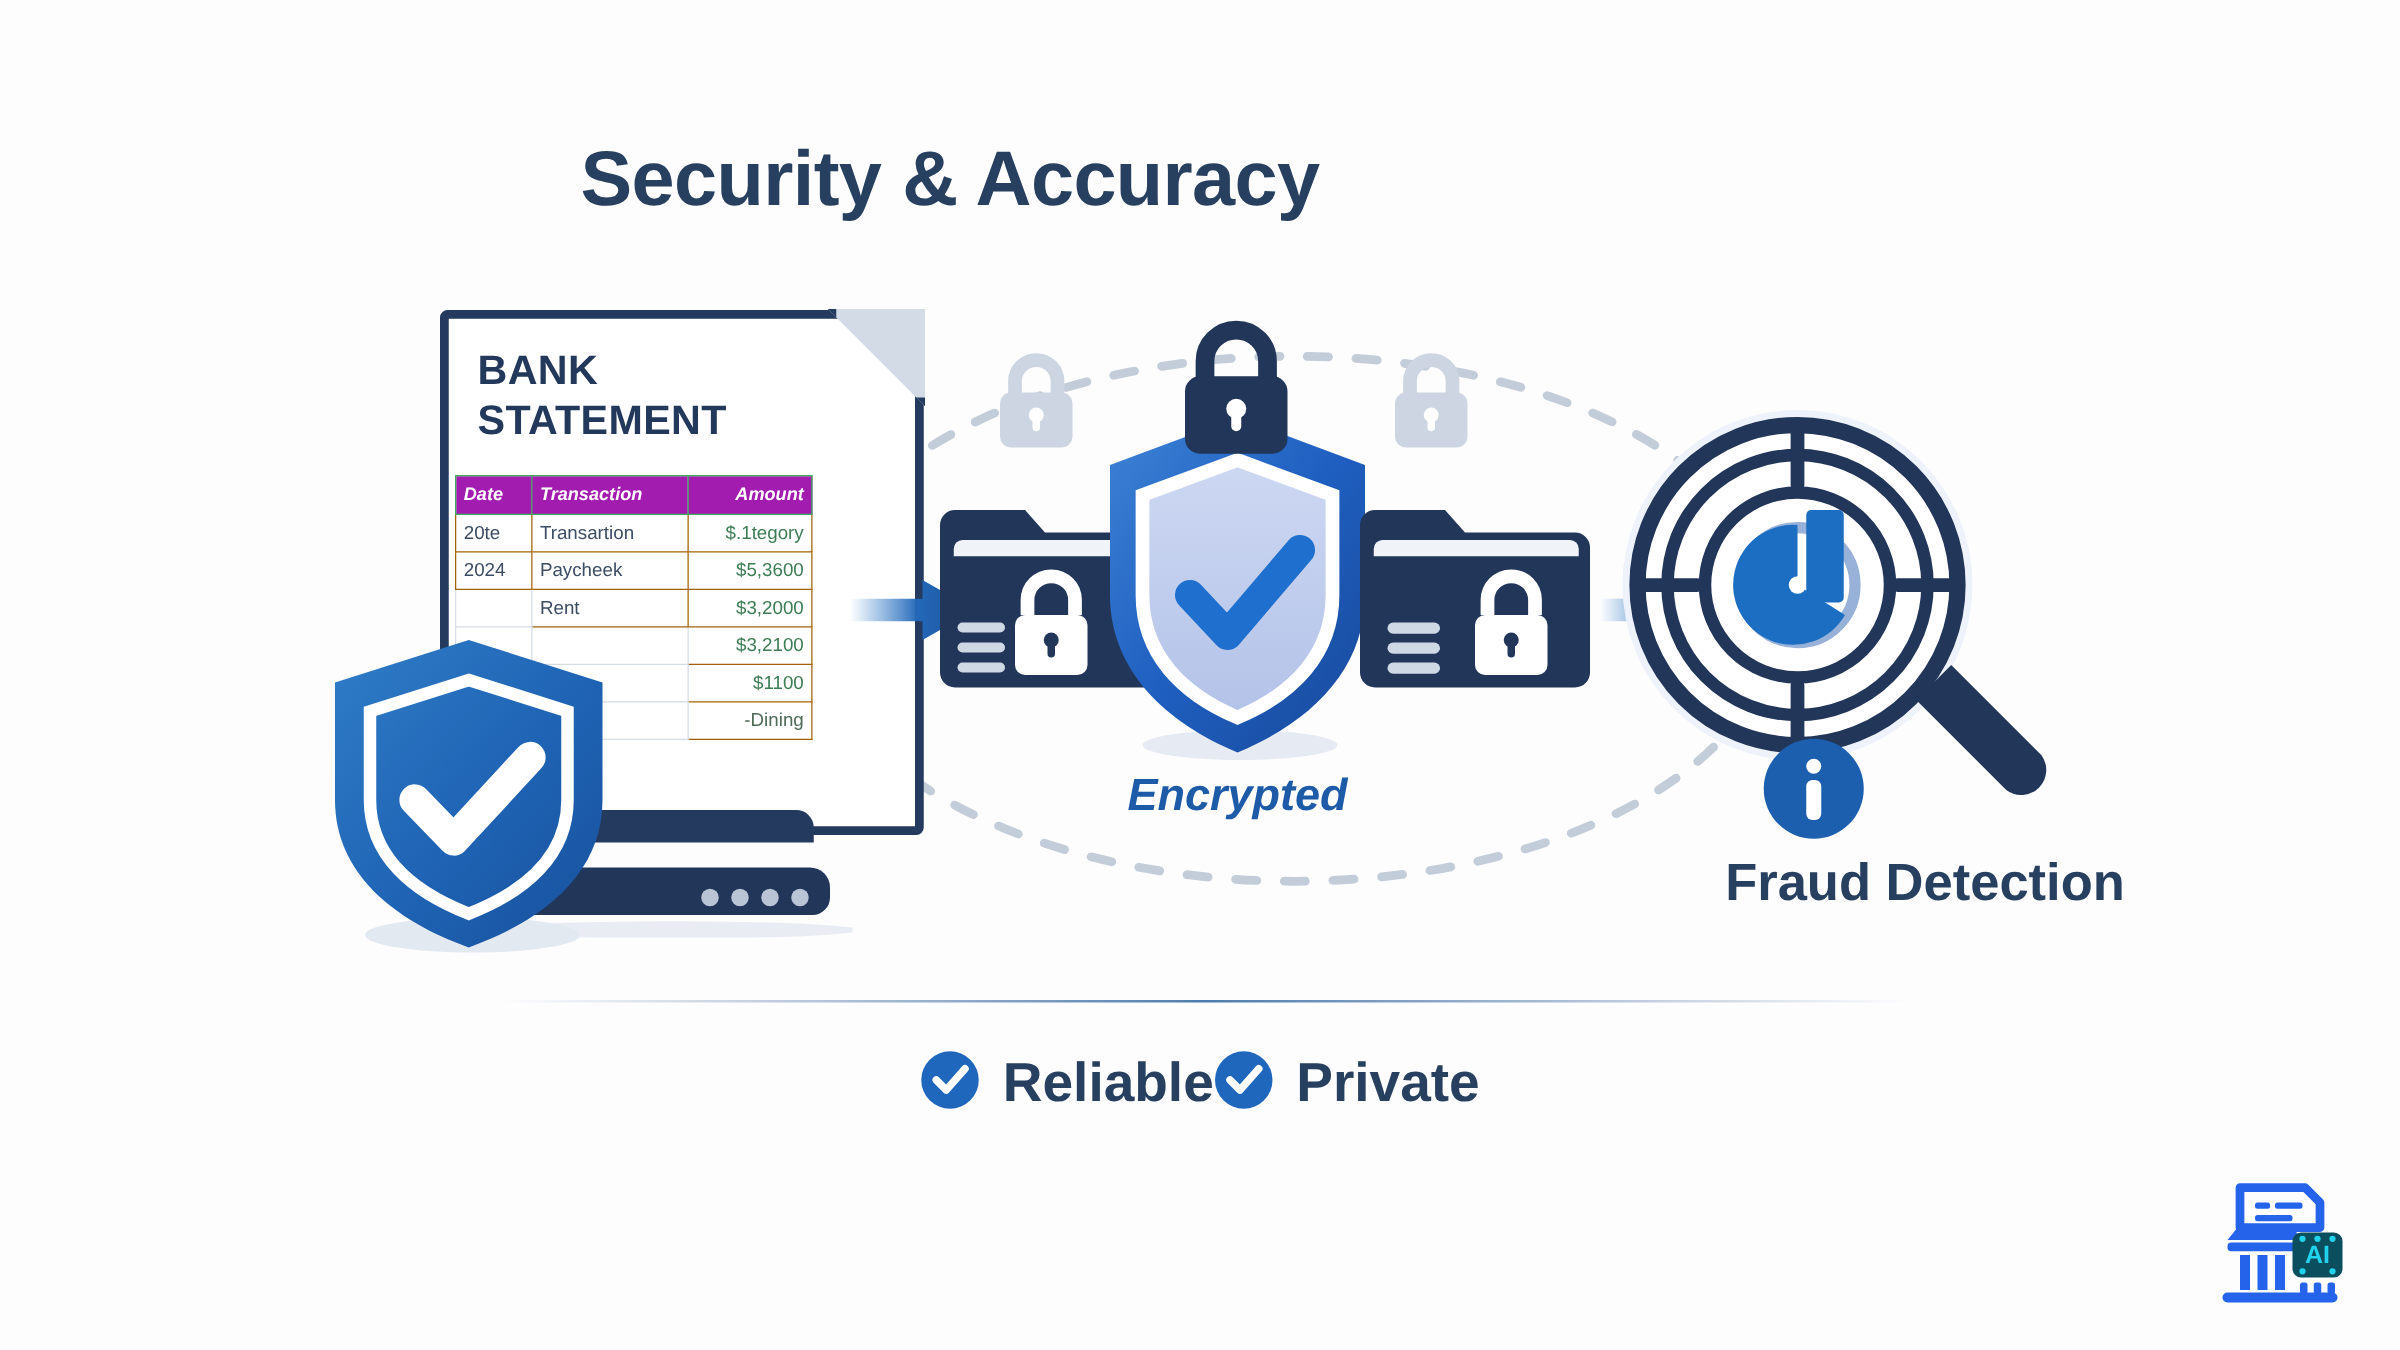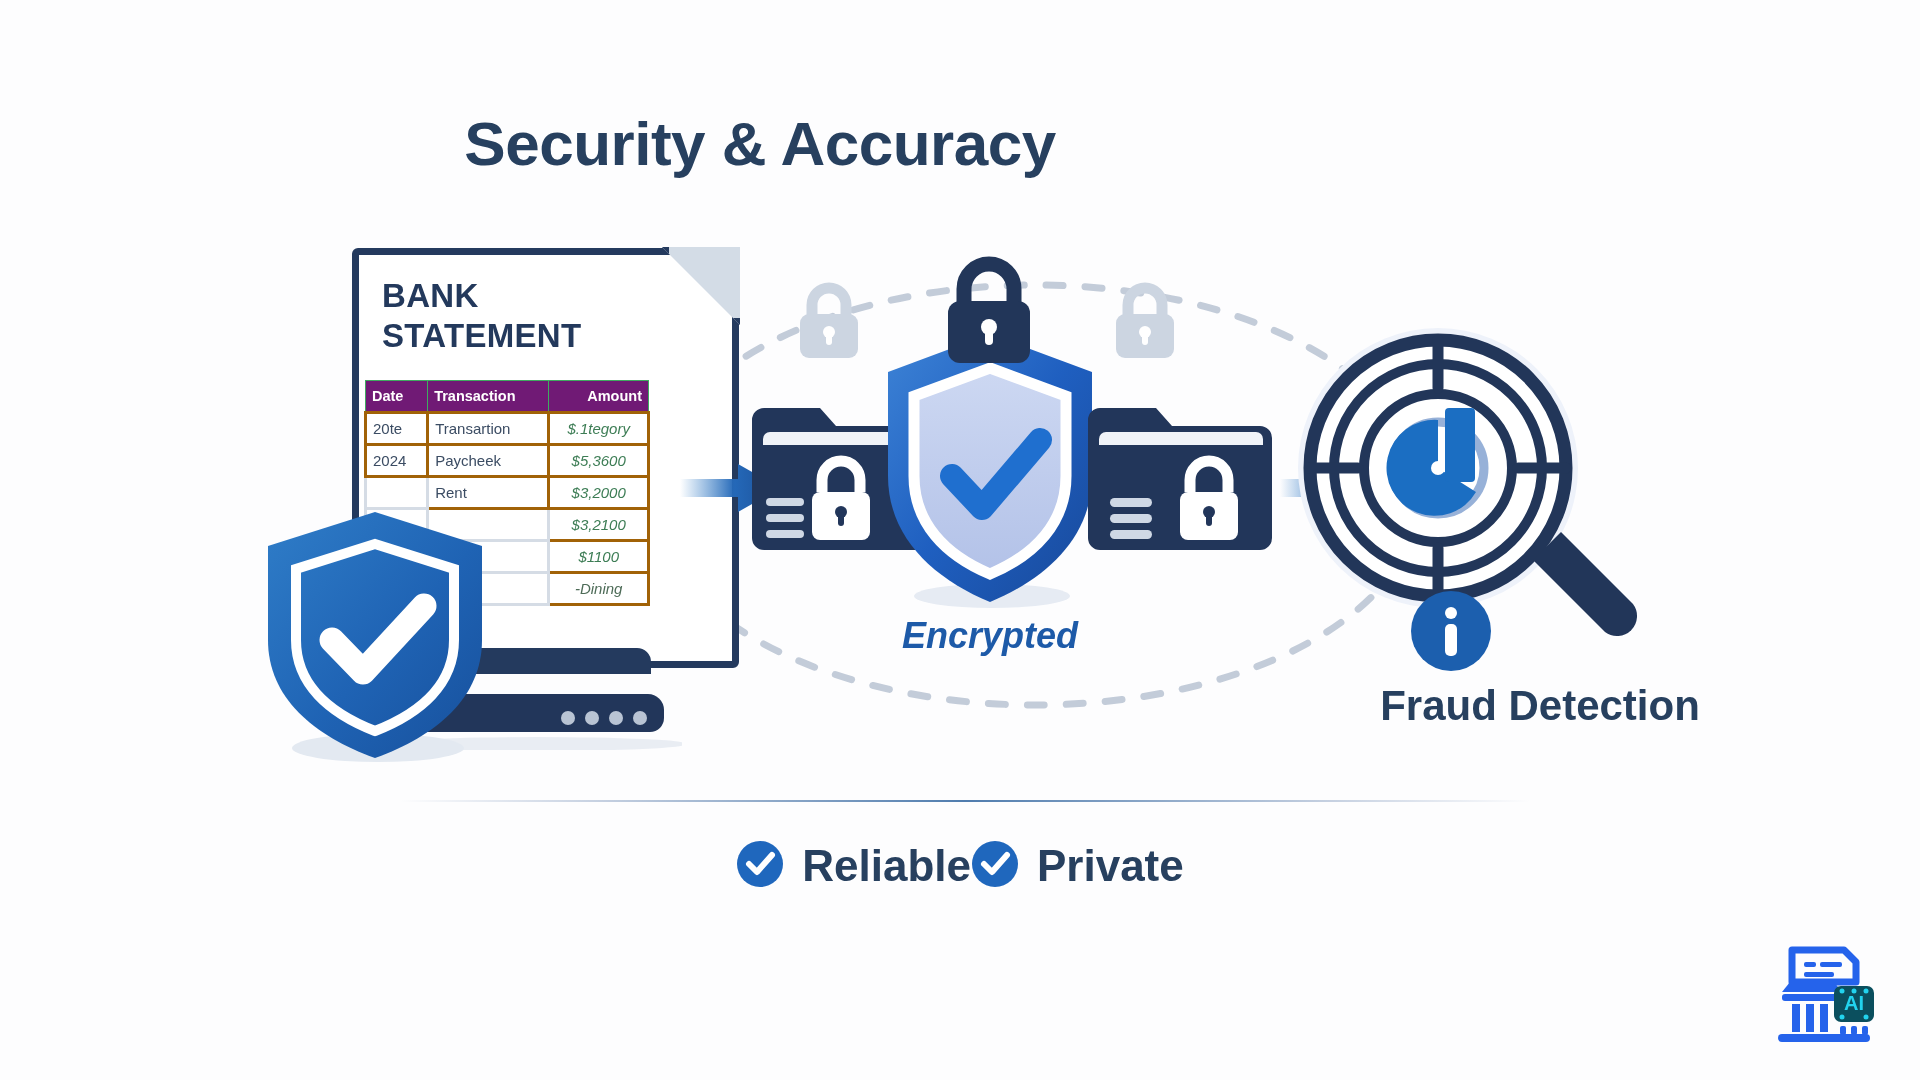--- a/index.html
+++ b/index.html
@@ -48,33 +48,34 @@
   .doc-title{
     position:absolute;left:30px;top:28px;width:240px;
     font-size:33px;line-height:40px;font-weight:800;color:#23395c;
     letter-spacing:0.3px;
   }
   .doc-table{
     position:absolute;left:12px;top:132px;width:286px;
     border-collapse:collapse;font-size:14px;
   }
   .doc-table th{
-    background:#701a75;color:#ffffff;font-weight:700;
+    background:#a21caf;color:#ffffff;font-weight:700;
     padding:7px 6px;text-align:left;font-size:14.5px;
     border:1px solid #3faa60;
+    font-style:italic;
   }
   .doc-table th.amt{text-align:right;}
   .doc-table td{
-    border:3px solid #a16207;
+    border:1px solid #a16207;
     padding:6px 6px;
     color:#3b4c63;
     font-size:15px;
     white-space:nowrap;
   }
-  .doc-table td.amt{text-align:center;color:#3d7d55;font-style:italic;}
+  .doc-table td.amt{text-align:right;color:#3d7d55;}
   .doc-table td.amt.neg{color:#4d6b57;}
   .doc-table td.blank{border-color:#d5dce5;}
 
   
   .laptop{position:absolute;left:372px;top:640px;width:310px;height:110px;}
 
   
   .shield-left{position:absolute;left:250px;top:500px;width:250px;height:270px;}
 
   

